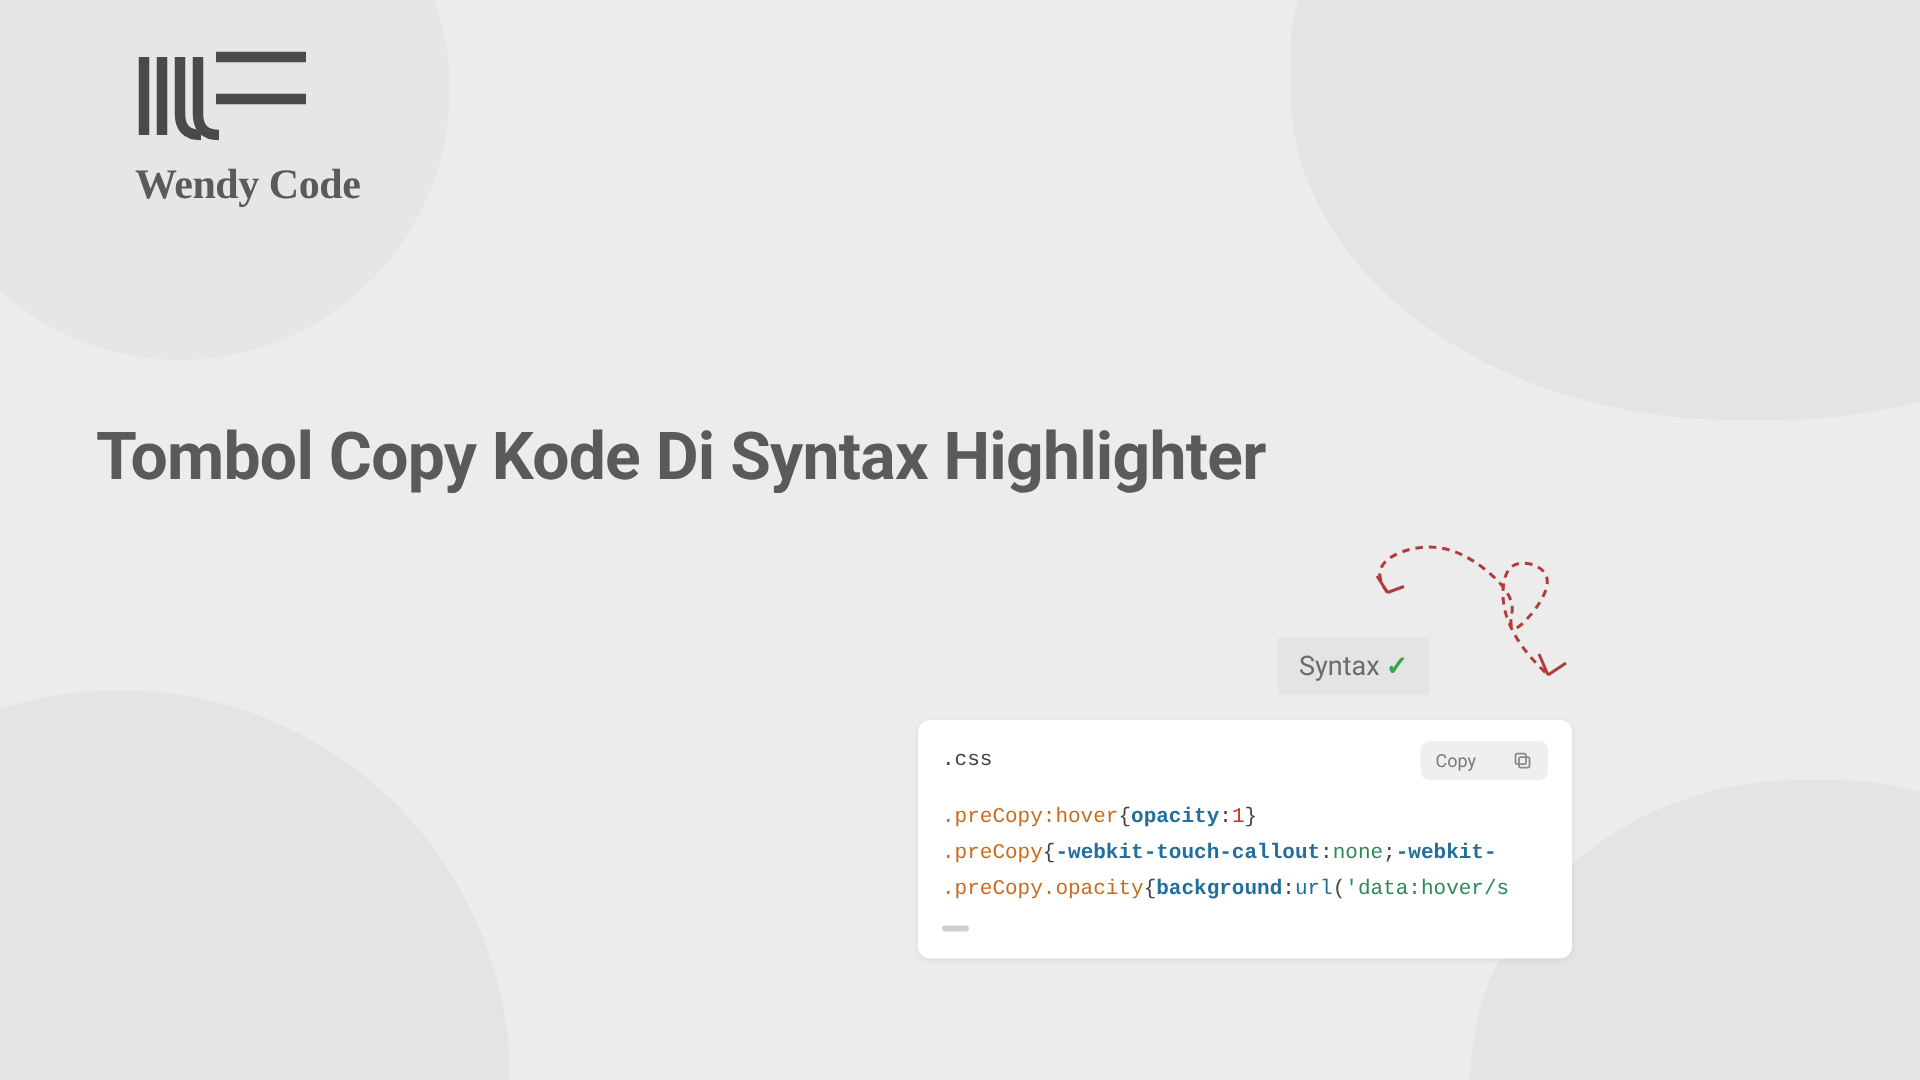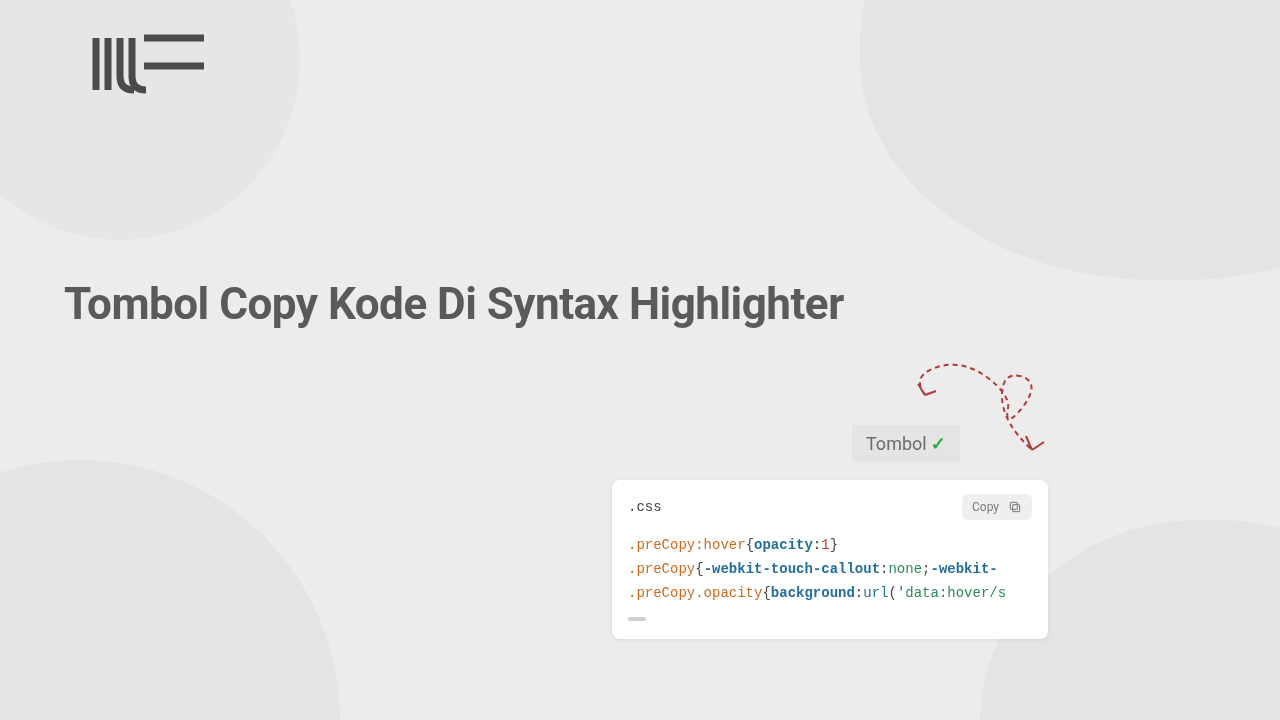--- a/index.html
+++ b/index.html
@@ -110,21 +110,21 @@
       margin-bottom: 14px;
     }
     .code-lang {
       font-family: "Courier New", monospace;
       font-size: 14px;
       color: #444;
     }
     .copy-btn {
       display: flex;
       align-items: center;
-      gap: 9px;
+      gap: 24px;
       background: #efefef;
       border: none;
       border-radius: 6px;
       padding: 6px 10px;
       font-size: 12px;
       color: #7a7a7a;
       cursor: pointer;
       font-family: inherit;
     }
     .copy-icon-svg { width: 14px; height: 14px; }
@@ -162,26 +162,27 @@
   <svg width="120" height="60" viewBox="0 0 120 60">
     <g fill="none" stroke="#4a4a4a" stroke-width="7">
       <path d="M6 4 V56"></path>
       <path d="M18 4 V56"></path>
       <path d="M30 4 V42 Q30 56 44 56"></path>
       <path d="M42 4 V42 Q42 56 56 56"></path>
       <path d="M54 4 H114"></path>
       <path d="M54 32 H114"></path>
     </g>
   </svg>
+  <div class="brand-name">Wendy Code</div>
 </div>
 
 <h1 class="headline">Tombol Copy Kode Di Syntax Highlighter</h1>
 
 <div class="copied-badge">
-  <span>Tombol</span>
+  <span>Syntax</span>
   <span class="check">✓</span>
 </div>
 
 <svg class="arrow" width="160" height="110" viewBox="0 0 160 110">
   <path d="M15 35 Q2 18 22 9 Q50 -3 78 18 Q100 35 98 48 Q94 70 112 48 Q132 22 110 16 Q92 12 92 36 Q92 62 122 90" fill="none" stroke="#b13a3a" stroke-width="2" stroke-dasharray="5 4"></path>
   <path d="M15 35 L8 24 M15 35 L26 31" fill="none" stroke="#b13a3a" stroke-width="2"></path>
   <path d="M122 90 L116 76 M122 90 L134 82" fill="none" stroke="#b13a3a" stroke-width="2"></path>
 </svg>
 
 <div class="code-card">

